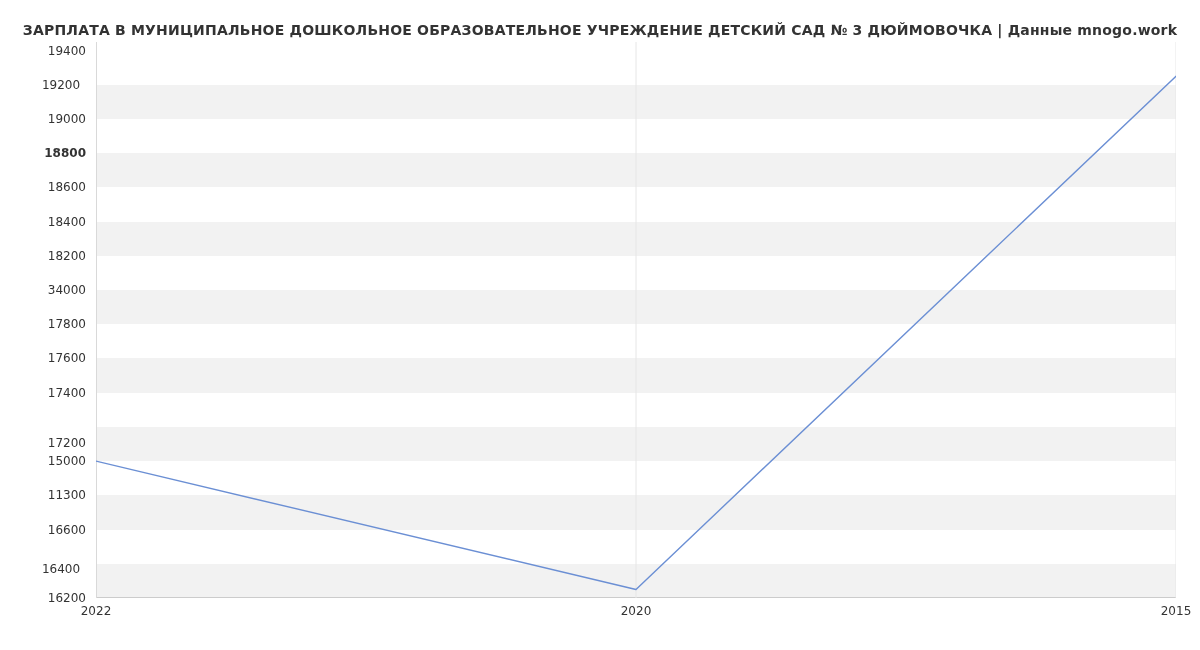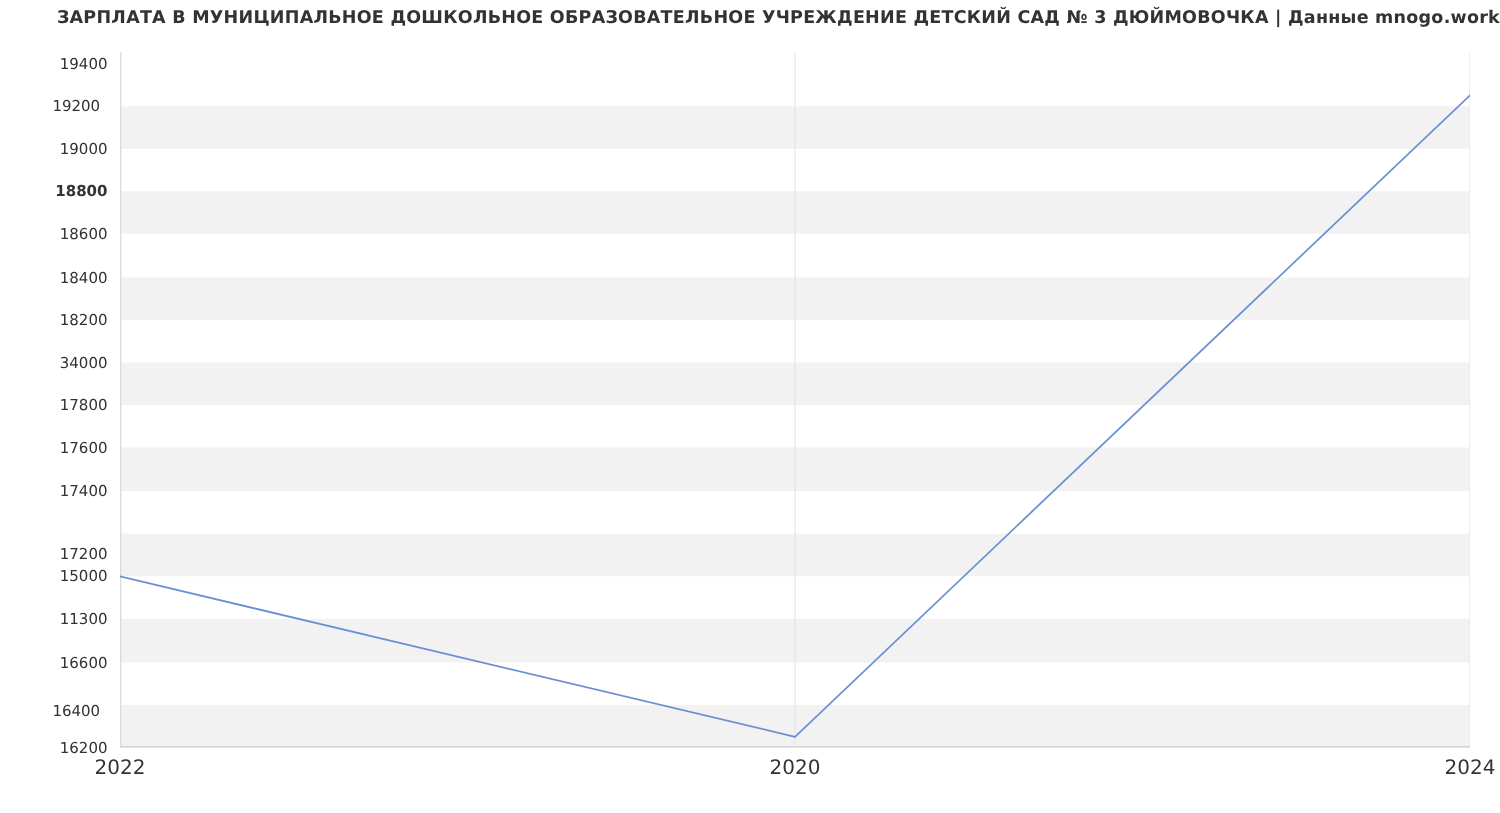--- a/index.html
+++ b/index.html
@@ -10,24 +10,24 @@
     color: #333333;
   }
   .chart-wrap {
     position: relative;
     width: 1200px;
     height: 650px;
     box-sizing: border-box;
   }
   .chart-title {
     position: absolute;
-    top: 6px;
+    top: 22px;
     left: 0;
     right: 0;
-    text-align: right;
+    text-align: center;
     font-size: 14px;
     font-weight: 600;
     color: #333333;
     letter-spacing: 0.2px;
   }
   .plot-area {
     position: absolute;
     background: #ffffff;
   }
   .plot-area .band {
@@ -42,21 +42,21 @@
   }
   .y-tick-label {
     position: absolute;
     text-align: right;
     font-size: 12px;
     color: #333333;
     transform: translateY(-50%);
   }
   .x-tick-label {
     position: absolute;
-    font-size: 16px;
+    font-size: 12px;
     color: #333333;
     text-align: center;
     transform: translateX(-50%);
   }
   svg.plot-svg {
     position: absolute;
     left: 0;
     top: 0;
   }
   .series-line {
@@ -101,21 +101,21 @@
       <div class="y-tick-label" style="left: -60px; width: 50px; top: 248.062px;">34000</div>
       <div class="y-tick-label" style="left: -60px; width: 50px; top: 213.846px;">18200</div>
       <div class="y-tick-label" style="left: -60px; width: 50px; top: 179.631px;">18400</div>
       <div class="y-tick-label" style="left: -60px; width: 50px; top: 145.415px;">18600</div>
       <div class="y-tick-label" style="left: -60px; width: 50px; top: 111.2px; font-weight: bold;">18800</div>
       <div class="y-tick-label" style="left: -60px; width: 50px; top: 76.9846px;">19000</div>
       <div class="y-tick-label" style="left: -60px; width: 50px; top: 42.7692px; text-align: center;">19200</div>
       <div class="y-tick-label" style="left: -60px; width: 50px; top: 8.55385px;">19400</div>
       <div class="x-tick-label" style="left: 0px; top: 562px;">2022</div>
       <div class="x-tick-label" style="left: 540px; top: 562px;">2020</div>
-      <div class="x-tick-label" style="left: 1080px; top: 562px;">2024</div>
+      <div class="x-tick-label" style="left: 1080px; top: 562px;">2015</div>
       <svg class="plot-svg" width="1080" height="556">
         <line x1="0" x2="0" y1="0" y2="556" class="x-grid"></line>
         <line x1="540" x2="540" y1="0" y2="556" class="x-grid"></line>
         <line x1="1080" x2="1080" y1="0" y2="556" class="x-grid"></line>
         <polyline points="0,419.13846153846157 540,547.4461538461538 1080,34.215384615384664" class="series-line"></polyline>
       </svg>
     </div>
 
 </div>
 

